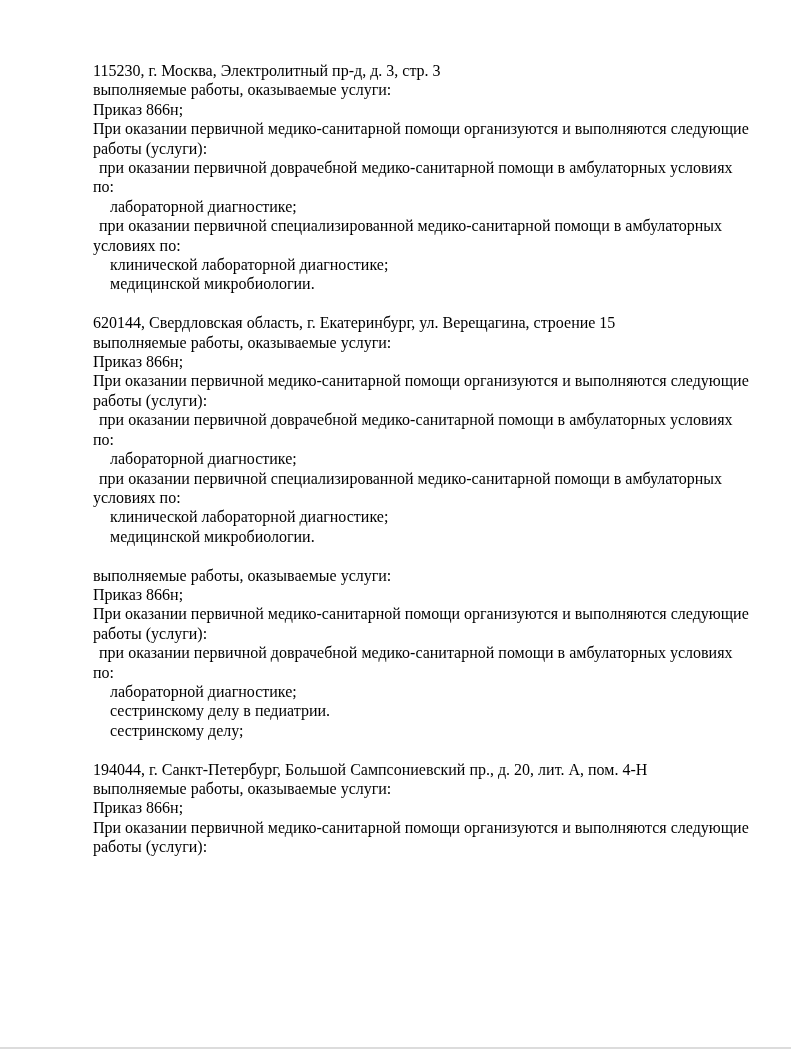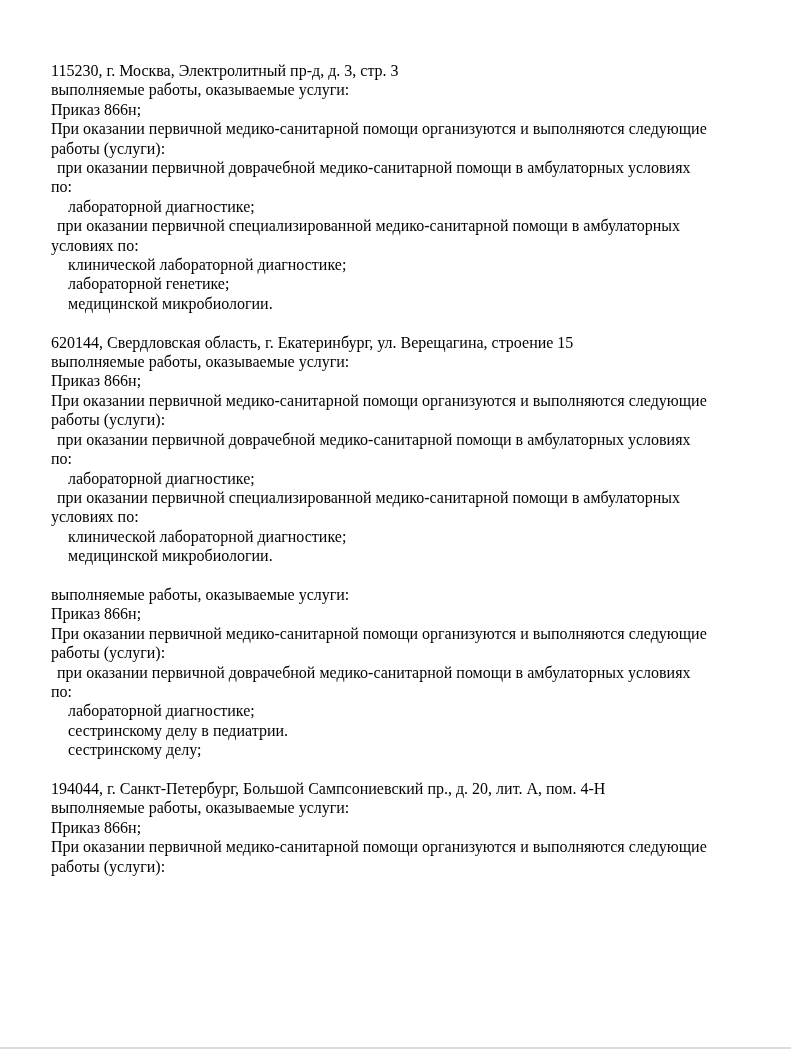--- a/index.html
+++ b/index.html
@@ -10,21 +10,21 @@
     width: 791px;
     height: 1054px;
     background: #ffffff;
     overflow: hidden;
     position: relative;
     font-family: "Liberation Serif", "DejaVu Serif", serif;
     font-size: 16px;
     color: #000000;
   }
   .doc {
-    padding: 61px 40px 0 51px;
+    padding: 61px 40px 0 93px;
   }
   .line {
     line-height: 19.4px;
     white-space: nowrap;
   }
   .indent-0 { padding-left: 0; }
   .indent-1 { padding-left: 6px; }
   .indent-2 { padding-left: 17px; }
   .block + .block {
     margin-top: 19.4px;
@@ -47,21 +47,20 @@
       <div class="line indent-0">выполняемые работы, оказываемые услуги:</div>
       <div class="line indent-0">Приказ 866н;</div>
       <div class="line indent-0">При оказании первичной медико-санитарной помощи организуются и выполняются следующие</div>
       <div class="line indent-0">работы (услуги):</div>
       <div class="line indent-1">при оказании первичной доврачебной медико-санитарной помощи в амбулаторных условиях</div>
       <div class="line indent-0">по:</div>
       <div class="line indent-2">лабораторной диагностике;</div>
       <div class="line indent-1">при оказании первичной специализированной медико-санитарной помощи в амбулаторных</div>
       <div class="line indent-0">условиях по:</div>
       <div class="line indent-2">клинической лабораторной диагностике;</div>
-      <div class="line indent-2">лабораторной генетике;</div>
       <div class="line indent-2">медицинской микробиологии.</div>
     </section>
     <section class="block">
       <div class="line indent-0">620144, Свердловская область, г. Екатеринбург, ул. Верещагина, строение 15</div>
       <div class="line indent-0">выполняемые работы, оказываемые услуги:</div>
       <div class="line indent-0">Приказ 866н;</div>
       <div class="line indent-0">При оказании первичной медико-санитарной помощи организуются и выполняются следующие</div>
       <div class="line indent-0">работы (услуги):</div>
       <div class="line indent-1">при оказании первичной доврачебной медико-санитарной помощи в амбулаторных условиях</div>
       <div class="line indent-0">по:</div>

